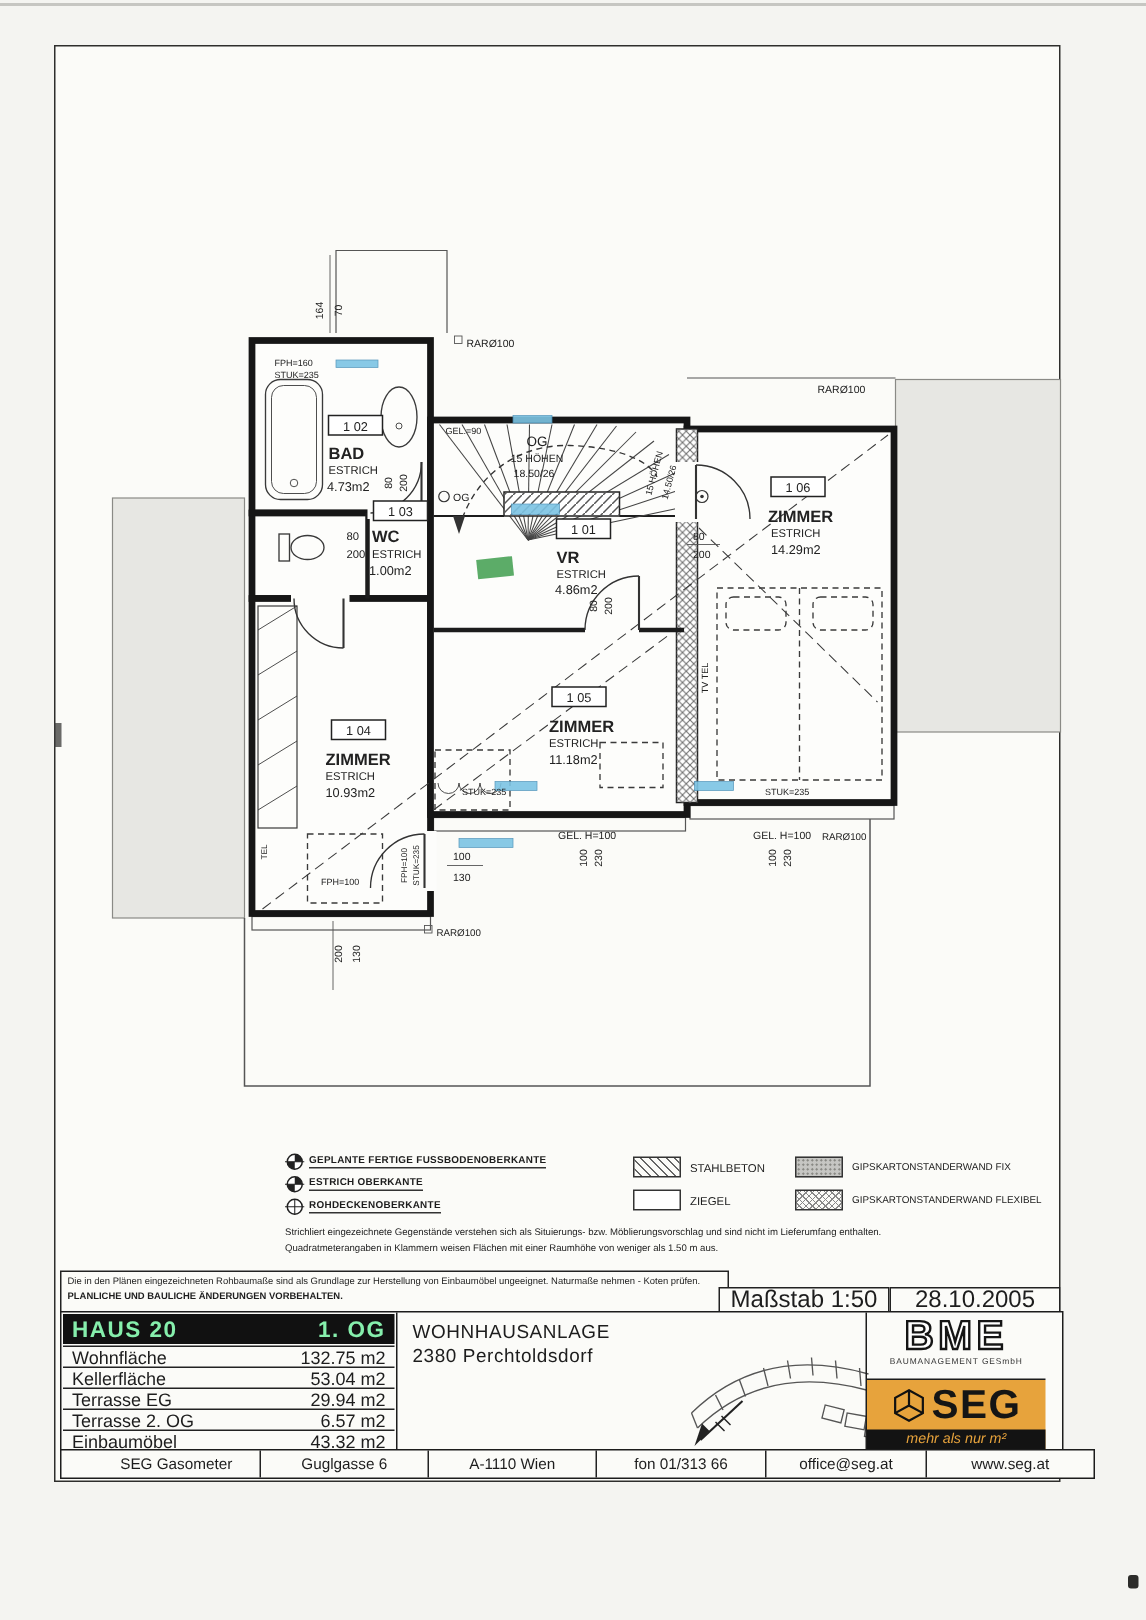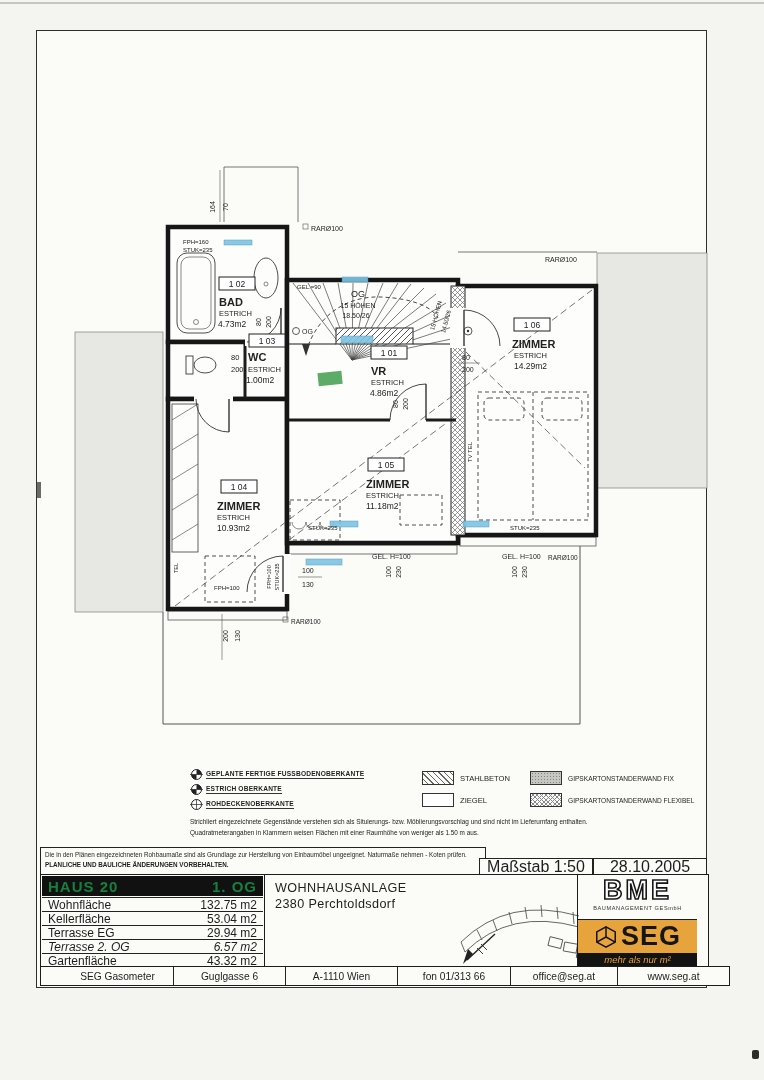--- a/index.html
+++ b/index.html
@@ -26,21 +26,21 @@
   .sw.cross{background:repeating-linear-gradient(45deg,transparent 0 2.4px,#888 2.4px 3.1px),
             repeating-linear-gradient(-45deg,transparent 0 2.4px,#888 2.4px 3.1px);}
   .notes{position:absolute;left:190px;top:817px;width:470px;font-size:6.4px;line-height:1.65;color:#222;}
   
   .disclaimer{position:absolute;left:40px;top:847px;width:436px;height:26px;border:1.2px solid #222;
               padding:2px 4px;font-size:6.3px;line-height:1.6;background:#fbfbf8;}
   .cellbox{position:absolute;border:1.2px solid #222;background:#fbfbf8;display:flex;
            align-items:center;justify-content:center;font-size:16px;}
   
   .tblock{position:absolute;left:40px;top:874px;width:667px;height:92px;border:1.4px solid #1c1c1c;background:#fbfbf8;}
-  .tb-head{position:absolute;left:1px;top:1px;width:221px;height:20px;background:#111;color:#15803d;
+  .tb-head{position:absolute;left:1px;top:1px;width:221px;height:20px;background:#111;color:#86efac;
            display:flex;align-items:center;justify-content:space-between;padding:0 6px;box-sizing:border-box;
            font-weight:bold;font-size:15px;letter-spacing:1px;}
   .tb-row{position:absolute;left:1px;width:221px;height:14px;border-top:1px solid #222;
           display:flex;align-items:center;justify-content:space-between;padding:0 6px;box-sizing:border-box;
           font-size:12px;}
   .tb-mid{position:absolute;left:223px;top:0;width:324px;height:92px;border-left:1.3px solid #1c1c1c;box-sizing:border-box;}
   .tb-proj{padding:5px 0 0 10px;font-size:12.6px;line-height:1.3;letter-spacing:.4px;}
   .tb-right{position:absolute;left:536px;top:0;width:120px;height:92px;border-left:1.3px solid #1c1c1c;box-sizing:border-box;}
   .bme{height:45px;border-bottom:1.2px solid #1c1c1c;text-align:center;box-sizing:border-box;padding-top:2px;}
   .bme-name{font-size:27px;font-weight:800;letter-spacing:3px;color:#fff;
@@ -362,26 +362,26 @@
       <span>132.75 m2</span>
     </div>
     <div class="tb-row" style="top:36px;">
       <span>Kellerfläche</span>
       <span>53.04 m2</span>
     </div>
     <div class="tb-row" style="top:50px;">
       <span>Terrasse EG</span>
       <span>29.94 m2</span>
     </div>
-    <div class="tb-row" style="top:64px;font-style:italic;">
+    <div class="tb-row" style="top:64px;">
       <span>Terrasse 2. OG</span>
       <span>6.57 m2</span>
     </div>
     <div class="tb-row" style="top:78px;">
-      <span>Gartenfläche</span>
+      <span>Einbaumöbel</span>
       <span>43.32 m2</span>
     </div>
 
     <div class="tb-mid">
       <div class="tb-proj">
         <div>WOHNHAUSANLAGE</div>
         <div>2380 Perchtoldsdorf</div>
       </div>
       <svg width="132" height="76" style="position:absolute;right:3px;bottom:1px;" fill="none" stroke="#555" stroke-width=".9">
         <path d="M8,52 Q55,6 126,26"></path>

